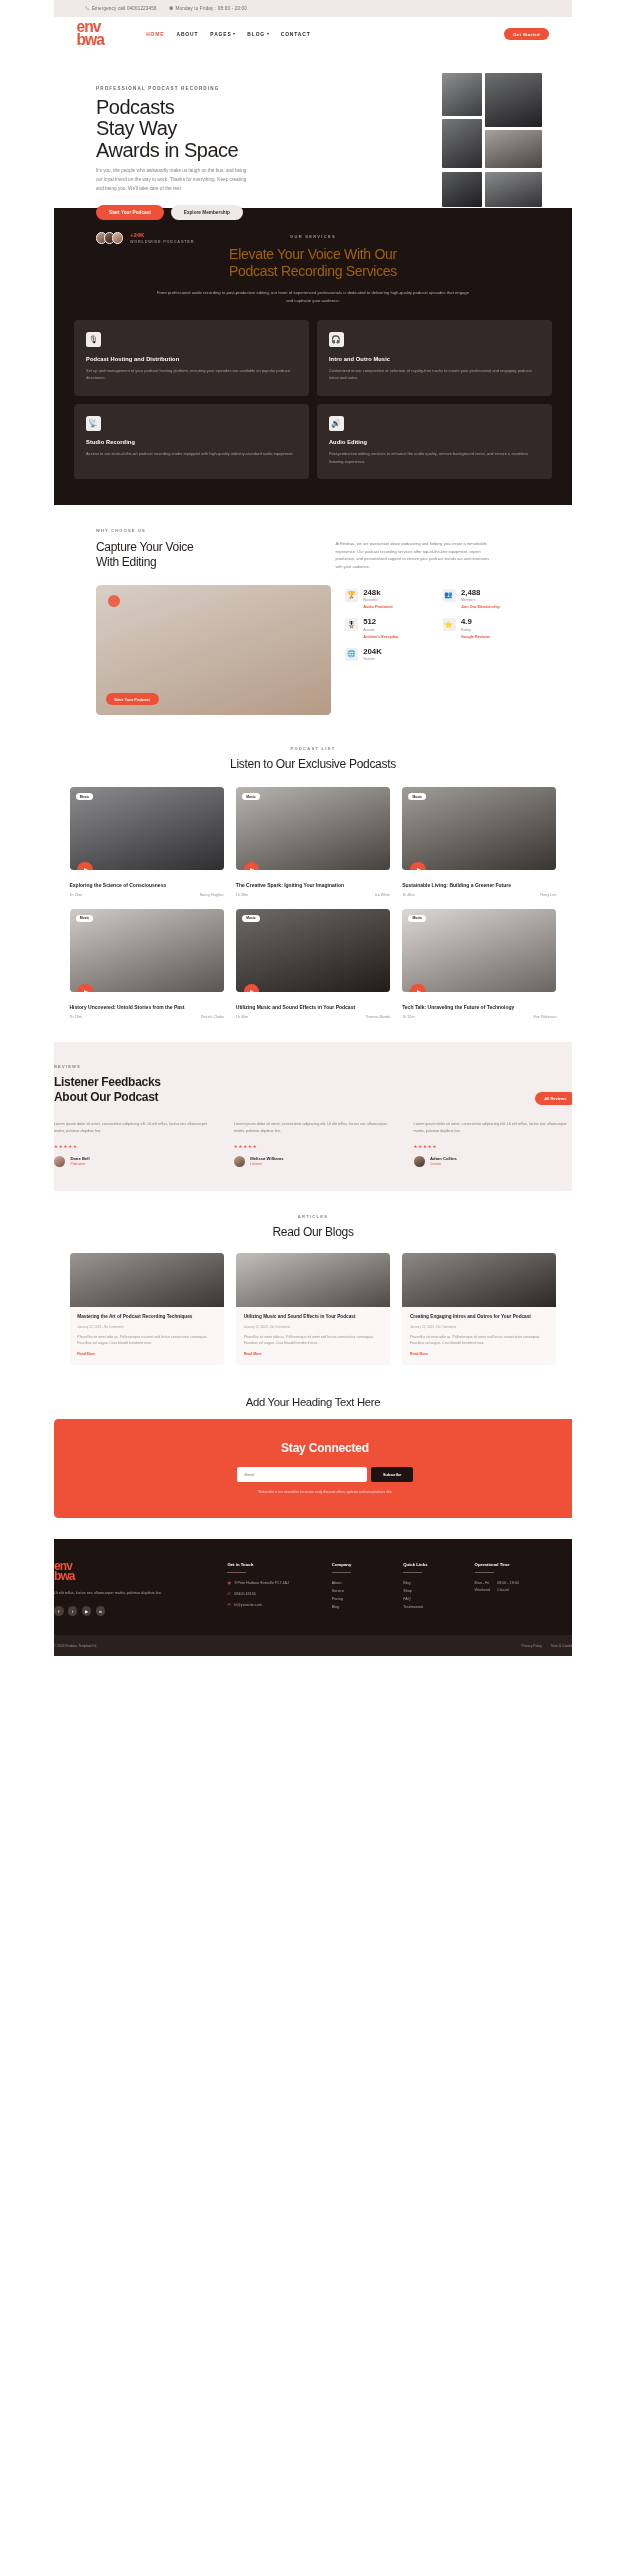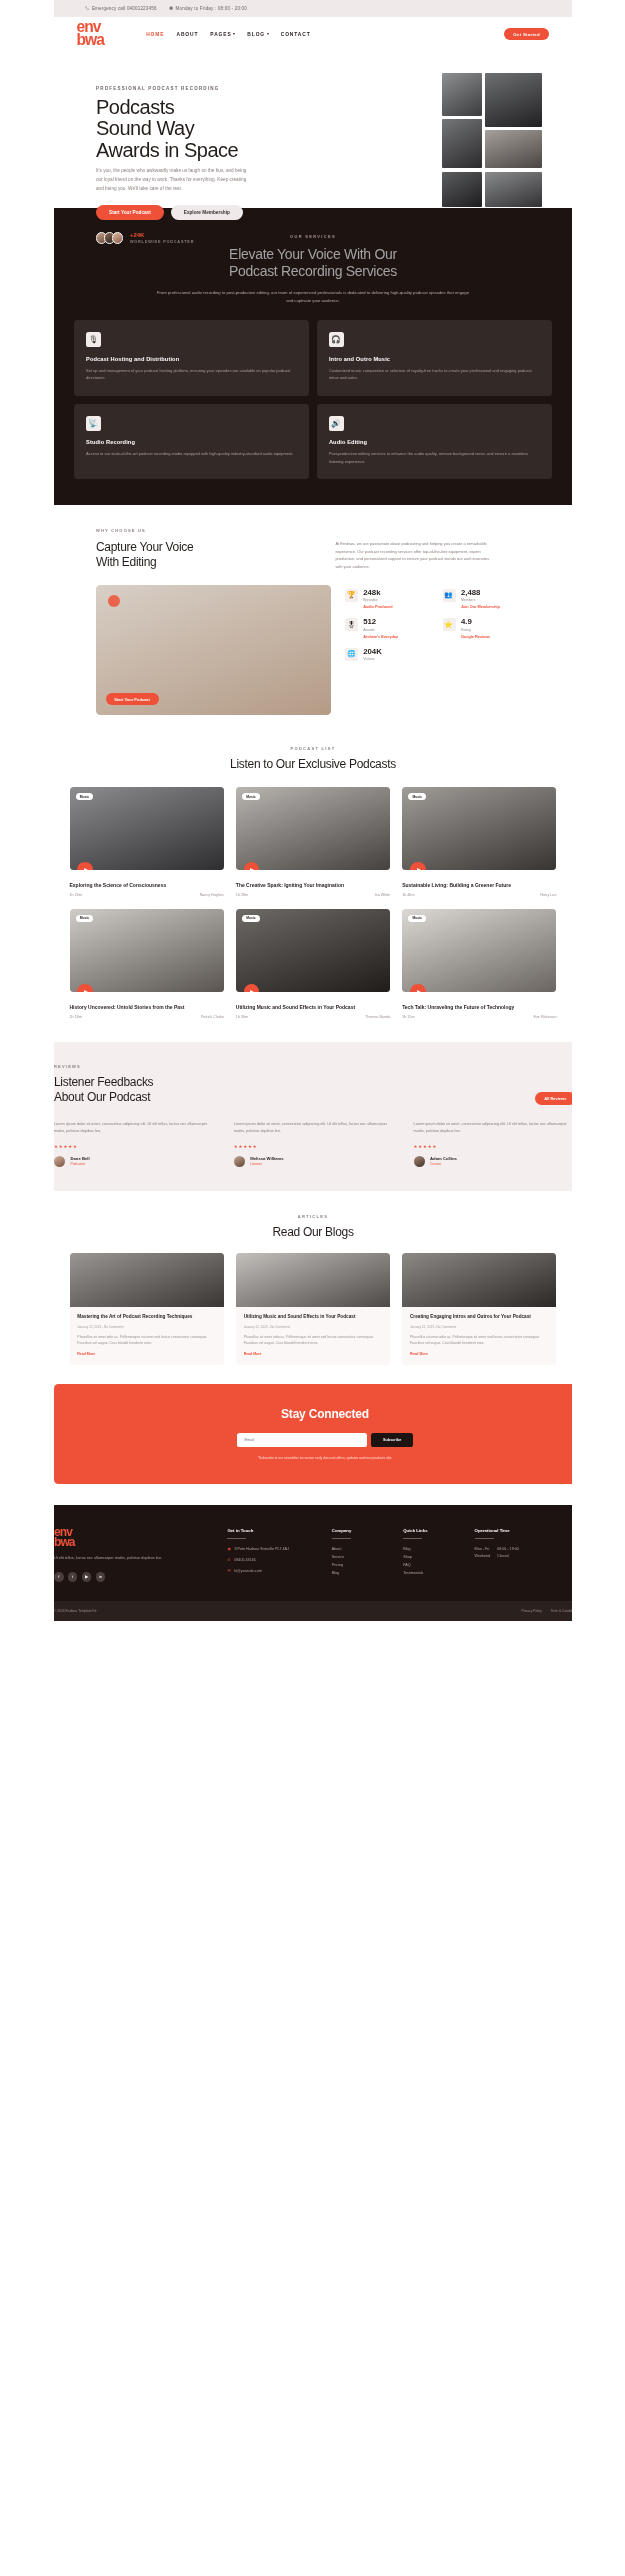--- a/index.html
+++ b/index.html
@@ -75,21 +75,21 @@
   .hg5 { height:35px; background:linear-gradient(150deg,#5d5e60,#1c1c1e); }
   .hg6 { height:35px; background:linear-gradient(160deg,#8a8b8d,#313133); }
   .hero-grid-r { position:absolute; right:30px; top:21px; display:flex; gap:3.5px; }
   .col-a { display:flex; flex-direction:column; gap:3.5px; width:40px; }
   .col-b { display:flex; flex-direction:column; gap:3.5px; width:57px; }
 
   
   .services { background:#1d1311; padding:26px 0 26px; }
   .sec-eyebrow { text-align:center; font-size:4px; letter-spacing:1.3px; color:#a8948f; font-weight:700; }
   .services h2 {
-    text-align:center; color:#a3a3a3; font-size:14px; font-weight:400; line-height:1.26;
+    text-align:center; color:#a16207; font-size:14px; font-weight:400; line-height:1.26;
     margin-top:7px; letter-spacing:-0.3px;
   }
   .services .lead {
     text-align:center; color:#b7a9a5; font-size:4.2px; line-height:1.9; width:313px;
     margin:7.8px auto 0;
   }
   .svc-grid {
     display:grid; grid-template-columns:repeat(2,1fr); gap:7.8px;
     width:478px; margin:15.6px auto 0;
   }
@@ -154,21 +154,21 @@
   }
   .pod-play i { width:0;height:0; border-left:4.3px solid #fff; border-top:2.6px solid transparent; border-bottom:2.6px solid transparent; margin-left:1.7px; }
   .pod-title { font-size:5px; font-weight:700; line-height:1.45; margin-top:12px; color:#241d1b; }
   .pod-meta { display:flex; justify-content:space-between; font-size:3.7px; color:#9b918e; margin-top:4.3px; }
 
   
   .testi { background:#f4eeee; padding:22.6px 0 24px; }
   .testi-inner { width:522px; margin:0 auto; }
   .testi-eyebrow { font-size:4px; letter-spacing:1.2px; color:#8a807d; font-weight:700; }
   .testi-head { display:flex; align-items:flex-end; justify-content:space-between; }
-  .testi-head h2 { font-size:12px; font-weight:400; line-height:1.25; margin-top:6px; color:#241d1b; letter-spacing:-0.3px;}
+  .testi-head h2 { font-size:12px; font-weight:700; line-height:1.25; margin-top:6px; color:#241d1b; letter-spacing:-0.3px;}
   .testi-btn {
     background:#ef5138; color:#fff; border:none; border-radius:14px; font-size:4px;
     font-weight:700; padding:4.3px 9.6px; cursor:pointer;
   }
   .testi-grid { display:grid; grid-template-columns:repeat(3,1fr); gap:17.4px; margin-top:15.6px; }
   .tcard p { font-size:3.8px; line-height:1.95; color:#8a807d; }
   .stars { color:#ef5138; font-size:4.3px; letter-spacing:0.9px; margin-top:7.8px; }
   .tperson { display:flex; align-items:center; gap:5.2px; margin-top:7px; }
   .tav { width:11.3px; height:11.3px; border-radius:50%; background:linear-gradient(150deg,#d6b49e,#7a5242); }
   .tname { font-size:4.2px; font-weight:700; color:#241d1b; }
@@ -273,21 +273,21 @@
         </a>
     </nav>
     <button class="cta-top">Get Started</button>
   </div>
 
   <div class="hero">
     <div class="hero-left">
       <div class="eyebrow">PROFESSIONAL PODCAST RECORDING</div>
       <h1>
         <span>Podcasts</span><br>
-        <span>Sound Way</span><br>
+        <span>Stay Way</span><br>
         <span>Awards in Space</span>
       </h1>
       <p>It's you, the people who awkwardly make us laugh on the bus, and being our loyal friend on the way to work. Thanks for everything. Keep creating and being you. We'll take care of the rest.</p>
       <div class="hero-btns">
         <button class="btn-primary">Start Your Podcast</button>
         <button class="btn-ghost">Explore Membership</button>
       </div>
       <div class="social-proof">
         <div class="avatars">
           <span class="a1"></span>
@@ -567,20 +567,21 @@
         <div class="blog-body">
           <div class="blog-title">Creating Engaging Intros and Outros for Your Podcast</div>
           <div class="blog-date">January 22, 2023 - No Comments</div>
           <div class="blog-ex">Phasellus sit amet odio ac. Pellentesque sit amet sed lectus consectetur consequat. Faucibus vel augue. Cras blandit hendrerit eros.</div>
           <div class="blog-more">Read More</div>
         </div>
       </div>
     </div>
   </div>
 
+  <div class="head-text">Add Your Heading Text Here</div>
   <div class="news">
     <h2>Stay Connected</h2>
     <div class="news-form">
       <input type="text" placeholder="Email" style="">
       <button>Subscribe</button>
     </div>
     <div class="news-note">*Subscribe to our newsletter to receive early discount offers, updates and new products info.</div>
   </div>
 
   <div class="footer">

